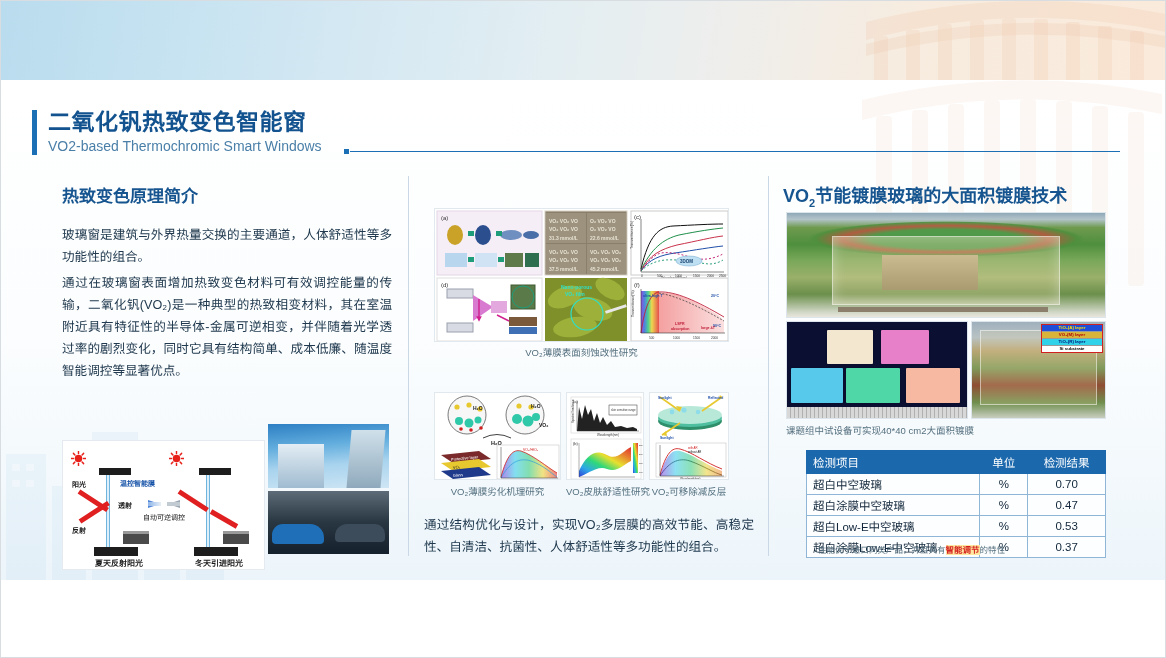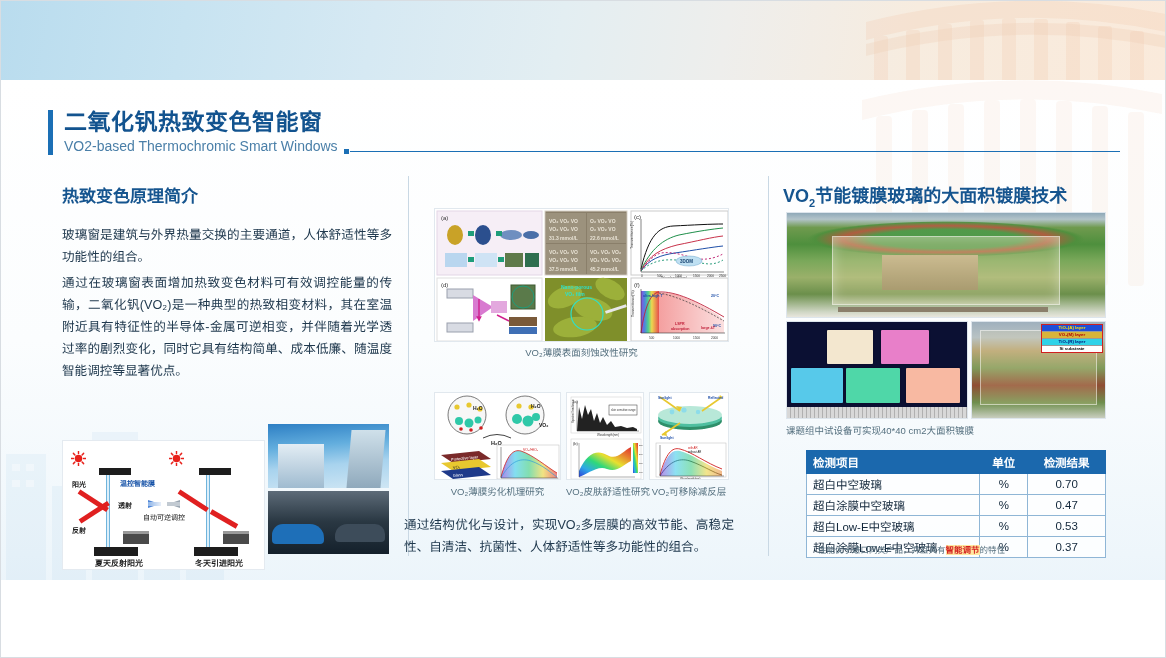--- a/index.html
+++ b/index.html
@@ -90,21 +90,21 @@
   .body-bottom-white {
     position: absolute;
     left: 0; bottom: 0;
     width: 1166px; height: 78px;
     background: #ffffff;
   }
 
   
   .section-title {
     position: absolute;
-    left: 48px; top: 107px;
+    left: 32px; top: 107px;
     z-index: 8;
   }
   .section-title .bar {
     position: absolute;
     left: 0; top: 3px;
     width: 5px; height: 45px;
     background: #1b6fb5;
   }
   .section-title .cn {
     margin-left: 16px;
@@ -310,21 +310,21 @@
 
   .fig-b1 { left: 434px; top: 392px; width: 127px; height: 88px; }
   .fig-b2 { left: 566px; top: 392px; width: 78px;  height: 88px; }
   .fig-b3 { left: 649px; top: 392px; width: 80px;  height: 88px; }
   .fig-cap.b1 { left: 434px; top: 484px; width: 127px; }
   .fig-cap.b2 { left: 566px; top: 484px; width: 78px; }
   .fig-cap.b3 { left: 649px; top: 484px; width: 80px; }
 
   .mid-summary {
     position: absolute;
-    left: 404px; top: 514px;
+    left: 424px; top: 514px;
     width: 330px;
     font-size: 12.6px;
     line-height: 22px;
     color: #213a4f;
     text-align: justify;
     z-index: 8;
   }
 
   
   .rphoto {
@@ -445,21 +445,21 @@
   }
   table.data {
     width: 100%;
     border-collapse: collapse;
     font-size: 11.5px;
     background: rgba(255,255,255,.82);
   }
   table.data th {
     background: #1b68ad;
     color: #ffffff;
-    font-weight: 700;
+    font-weight: 400;
     padding: 3px 6px;
     text-align: left;
     border: 1px solid #1b68ad;
     font-size: 11.5px;
     margin-top: 44px;
   }
   table.data th.unit, table.data th.res { text-align: center; }
   table.data td {
     border: 1px solid #8fb6d6;
     padding: 2px 6px;

